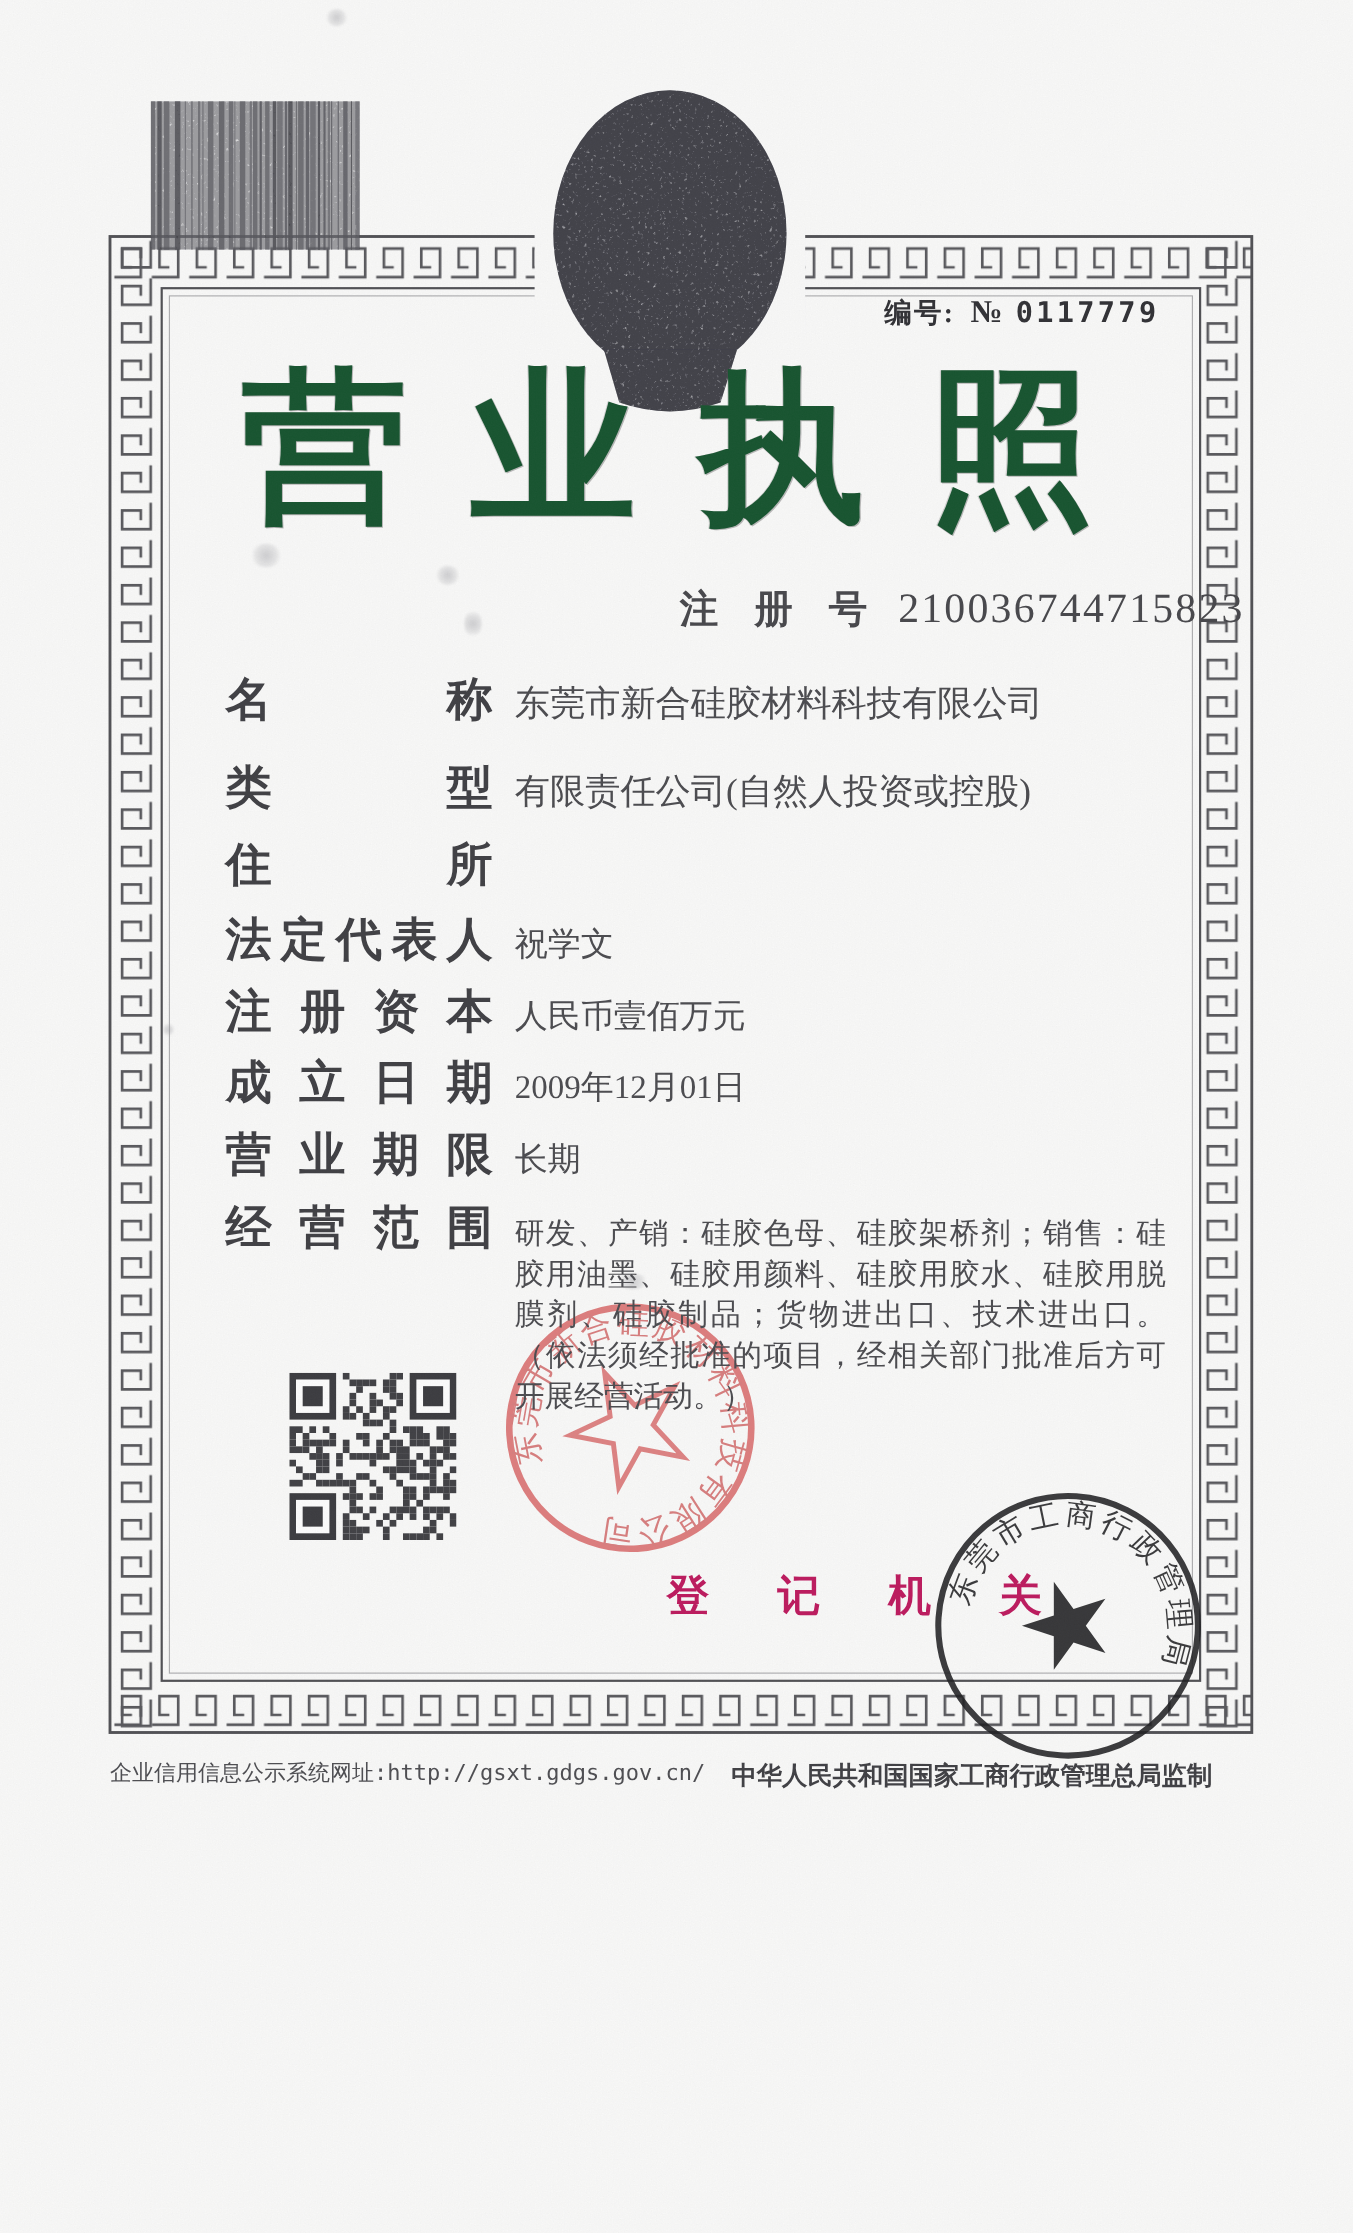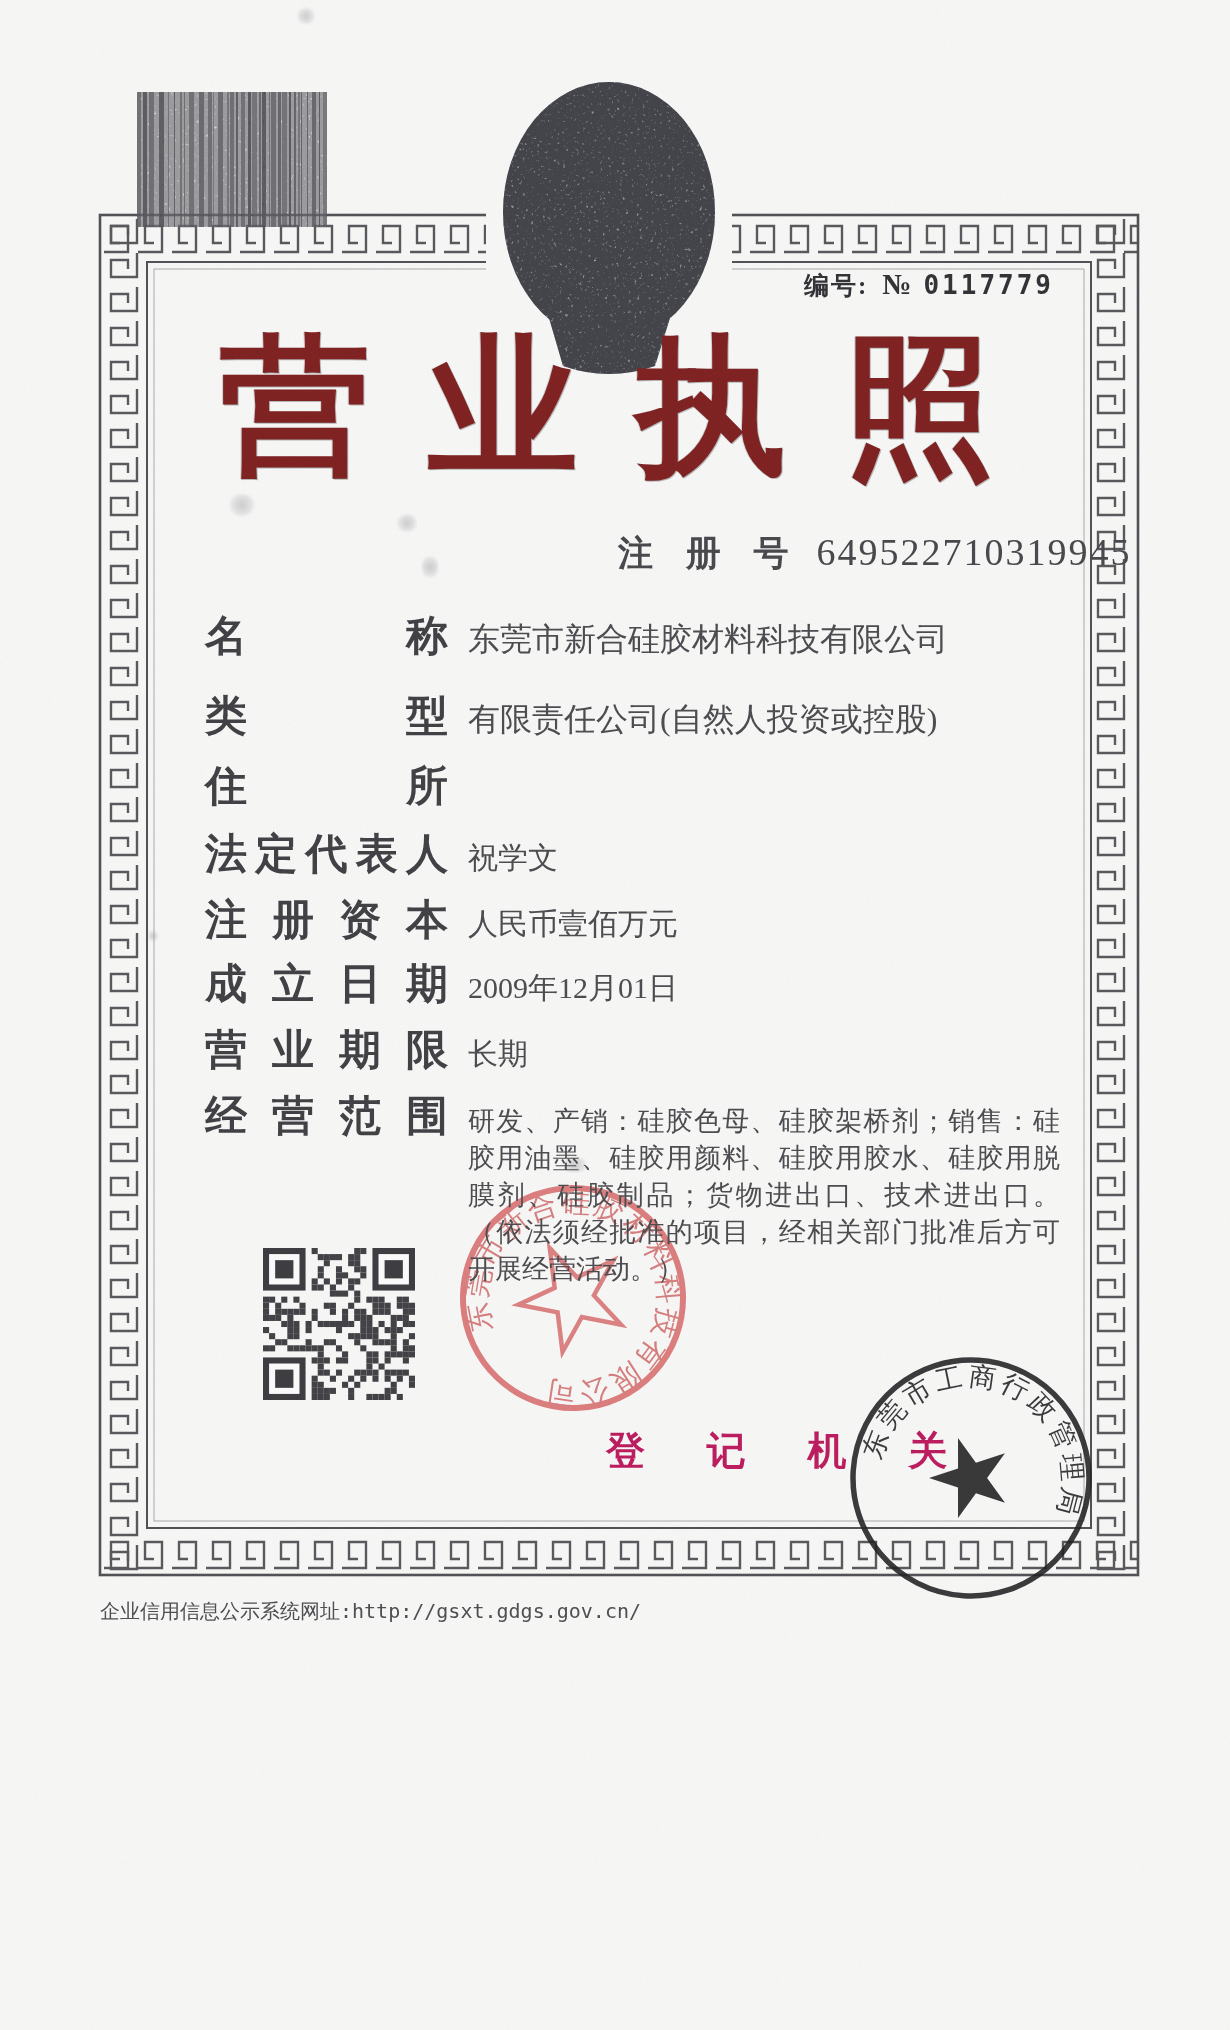--- a/index.html
+++ b/index.html
@@ -6,21 +6,21 @@
   .page{position:relative;width:1230px;height:2030px;margin:0 auto;background:#fbfbfa;
         overflow:hidden;font-family:"Liberation Serif",serif;color:#3d3d3d;}
   .abs{position:absolute;}
   svg{display:block;}
   
   .serial{top:268px;right:176px;font-size:25px;font-weight:700;color:#2f2f33;letter-spacing:2px;z-index:4;}
   .serial .nom{font-size:29px;font-weight:800;margin-left:14px;}
   .serial .snum{font-family:"DejaVu Sans Mono",monospace;font-weight:600;font-size:26px;letter-spacing:3px;margin-left:10px;}
   
   .title{top:308px;left:0;right:0;text-align:center;padding-left:42px;font-family:"Liberation Sans",sans-serif;
-         font-size:150px;font-weight:800;letter-spacing:58px;color:#7f1d1d;z-index:4;
+         font-size:150px;font-weight:800;letter-spacing:58px;color:#14532d;z-index:4;
          text-shadow:1px 1px 0 rgba(60,60,60,.35), -1px 0 0 rgba(90,90,90,.25);}
   
   .regline{top:530px;left:618px;z-index:4;white-space:nowrap;}
   .regline .rlabel{font-size:35px;font-weight:700;letter-spacing:12px;color:#46464a;}
   .regline .regnum{font-size:38px;color:#46464a;letter-spacing:2px;margin-left:16px;}
   
   .row{position:absolute;left:205px;display:flex;align-items:baseline;z-index:4;}
   .flabel{width:243px;display:flex;justify-content:space-between;font-size:42px;font-weight:700;color:#3e3e42;flex:none;}
   .fvalue{margin-left:20px;font-size:31px;color:#4a4a4e;white-space:nowrap;}
   .row.r0 .fvalue,.row.r1 .fvalue,.row.r2 .fvalue{font-size:32px;}
@@ -122,21 +122,21 @@
     <rect x="0" y="0" width="190" height="135" fill="#6a6a70" filter="url(#grain)" opacity="0.65"></rect>
   </svg>
 
   <div class="abs serial">
     <span>编号:</span><span class="nom">№</span><span class="snum">0117779</span>
   </div>
 
   <div class="abs title">营业执照</div>
 
   <div class="abs regline">
-    <span class="rlabel">注 册 号</span><span class="regnum">649522710319945</span>
+    <span class="rlabel">注 册 号</span><span class="regnum">210036744715823</span>
   </div>
 
   <div class="row r0" style="top:608px">
     <div class="flabel js-justify">
         <span>名</span>
         <span>称</span>
       </div>
     <div class="fvalue">东莞市新合硅胶材料科技有限公司</div>
   </div>
   <div class="row r1" style="top:688px">
@@ -437,20 +437,21 @@
       <circle r="118" fill="none" stroke="#1d1d1f" stroke-width="5.5"></circle>
       <path id="regArc" d="M-92,0 A92,92 0 1,1 92,0 A92,92 0 1,1 -92,0" fill="none"></path>
       <text font-size="27" fill="#1d1d1f" letter-spacing="4" font-family="Liberation Serif, serif">
         <textPath href="#regArc" startOffset="8%">东莞市工商行政管理局</textPath>
       </text>
       <path d="M0,-42 L9.4,-13 L39.9,-13 L15.3,5 L24.7,34 L0,16 L-24.7,34 L-15.3,5 L-39.9,-13 L-9.4,-13 Z" fill="#1a1a1c"></path>
     </g>
   </svg>
 
   <div class="abs footL">企业信用信息公示系统网址:http://gsxt.gdgs.gov.cn/</div>
+  <div class="abs footR">中华人民共和国国家工商行政管理总局监制</div>
 
   <div class="speck" style="top:8px;left:296px;width:20px;height:16px"></div>
   <div class="speck" style="top:494px;left:228px;width:28px;height:22px"></div>
   <div class="speck" style="top:514px;left:396px;width:22px;height:18px"></div>
   <div class="speck" style="top:554px;left:422px;width:16px;height:26px"></div>
   <div class="speck" style="top:930px;left:148px;width:10px;height:12px"></div>
   <div class="speck" style="top:1158px;left:560px;width:30px;height:14px"></div>
 
   <svg class="abs z5 noise" width="1230" height="2030" viewBox="0 0 1230 2030" style="top:0;left:0;opacity:.35">
     <rect width="1230" height="2030" filter="url(#paper)"></rect>

